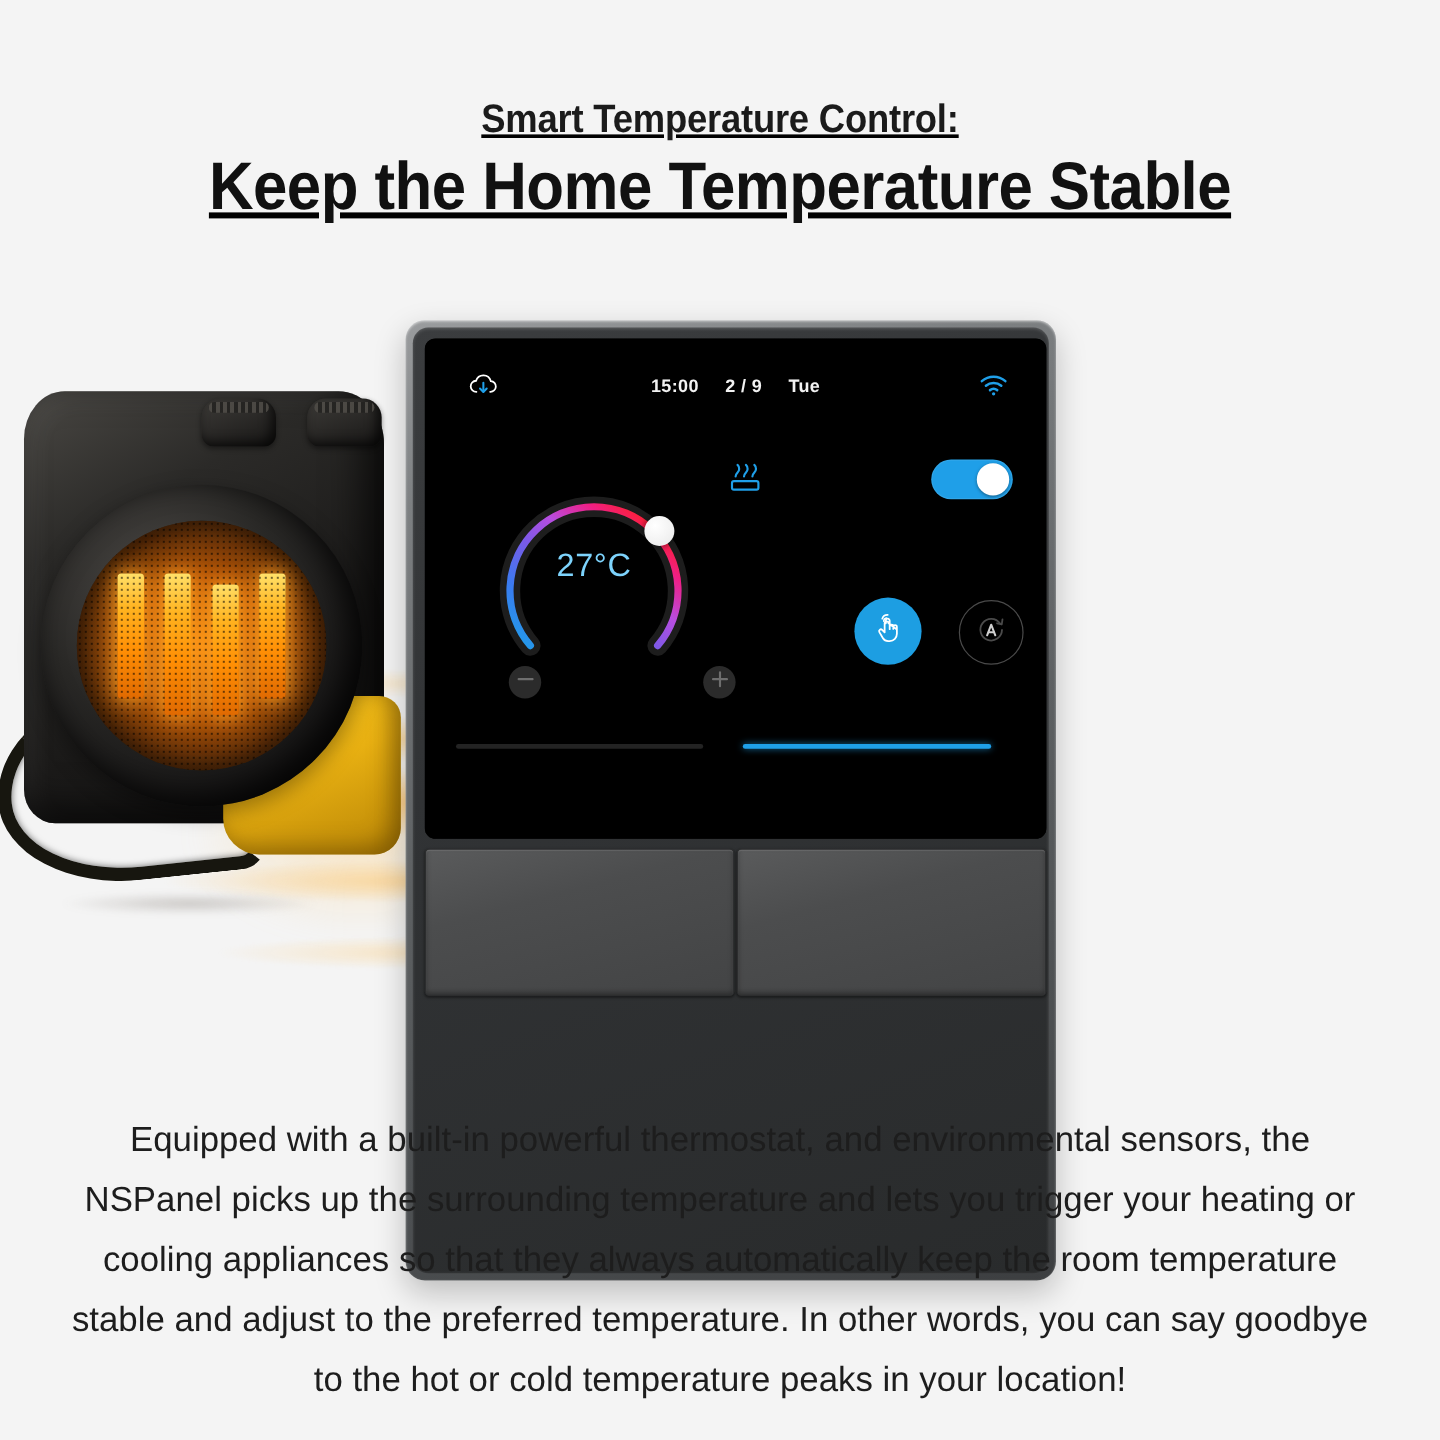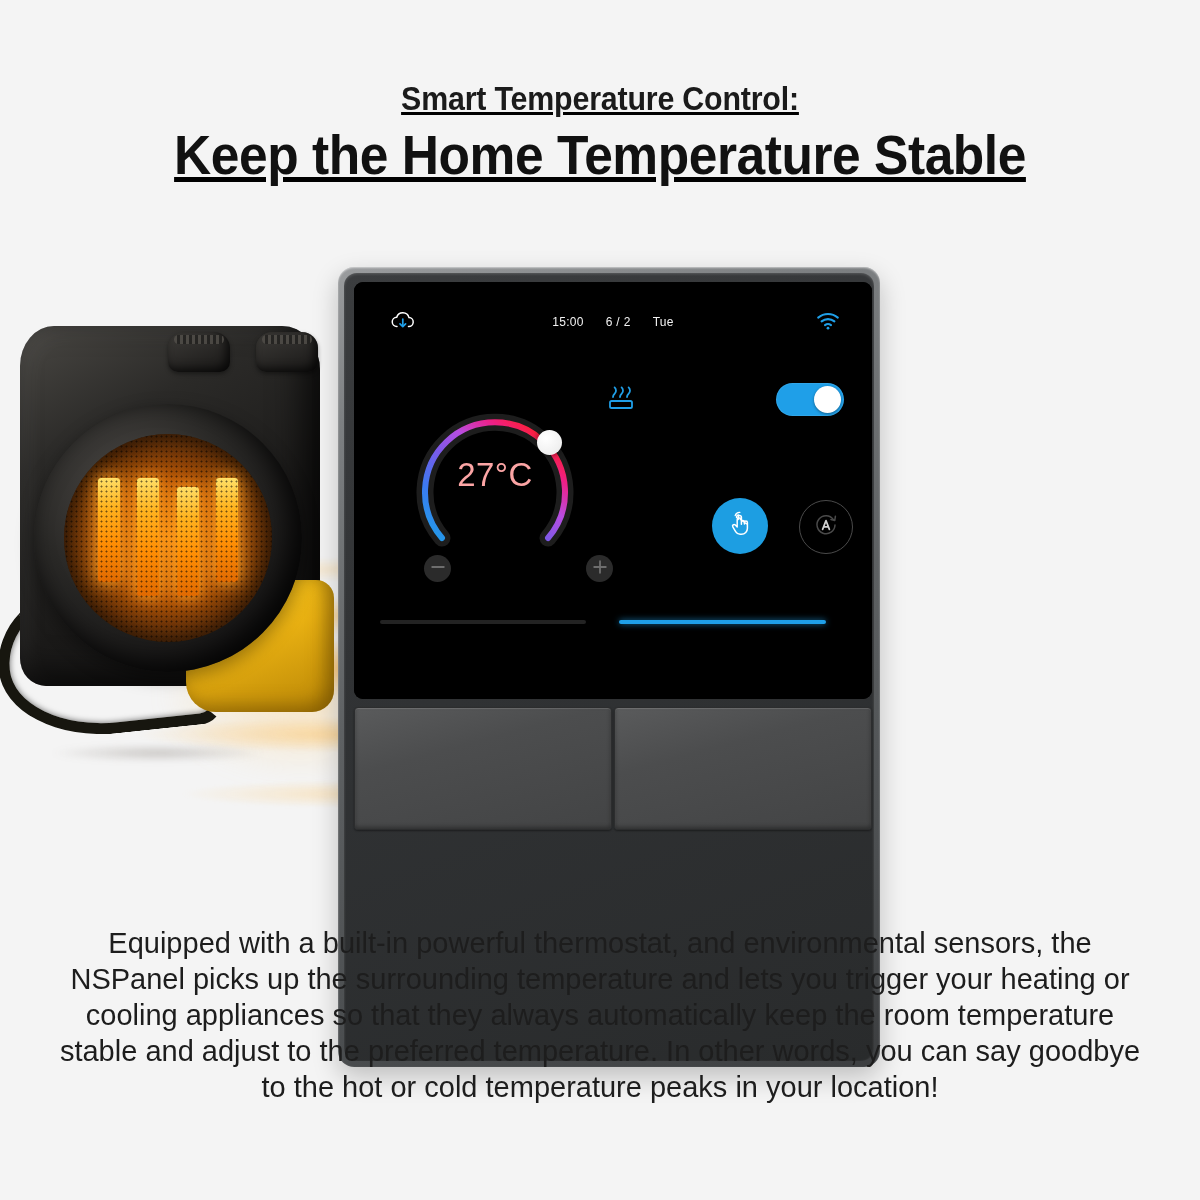--- a/index.html
+++ b/index.html
@@ -256,41 +256,42 @@
     color: #ffffff;
   }
   .sb-cloud { position: absolute; left: 36px; top: 2px; }
   .sb-center {
     position: absolute;
     left: 0; right: 0;
     display: flex;
     justify-content: center;
     align-items: baseline;
     gap: 22px;
-    font-size: 12px;
+    font-size: 15px;
     color: #f2f2f2;
     letter-spacing: 0.3px;
+    font-weight: bold;
   }
   .sb-wifi { position: absolute; right: 32px; top: 4px; }
 
   
   .dial-wrap {
     position: absolute;
     left: 46px;
     top: 96px;
     width: 190px;
     height: 190px;
   }
   .dial-temp {
     position: absolute;
     left: 0; right: 0;
     top: 78px;
     text-align: center;
-    color: #fca5a5;
-    font-size: 33px;
+    color: #7dd3fc;
+    font-size: 27px;
     letter-spacing: 0.5px;
   }
   .dial-knob {
     position: absolute;
     left: 137px;
     top: 52px;
     width: 25px;
     height: 25px;
     border-radius: 50%;
     background: radial-gradient(circle at 36% 32%, #ffffff, #e9e9e9);
@@ -393,21 +394,21 @@
   
   .bodycopy {
     position: absolute;
     top: 925px;
     left: 50%;
     transform: translateX(-50%);
     width: 1090px;
     text-align: center;
     font-family: "Liberation Sans Narrow", "Liberation Sans", sans-serif;
     font-size: 29px;
-    line-height: 36px;
+    line-height: 50px;
     color: #1d1d1d;
     z-index: 5;
   }
   .bodycopy p { margin: 0; }
 </style>
 </head>
 <body>
 
 <div class="heading-block">
   <div class="eyebrow">Smart Temperature Control:</div>
@@ -454,21 +455,21 @@
           <div class="statusbar">
             <span class="sb-cloud">
               <svg width="26" height="22" viewBox="0 0 26 22" fill="none">
                 <path d="M7 16.5a4.6 4.6 0 0 1-.3-9.2A6.4 6.4 0 0 1 19 7.6a4.45 4.45 0 0 1-.5 8.9" stroke="#ffffff" stroke-width="1.5" stroke-linecap="round" fill="none"></path>
                 <path d="M12.8 9v7.2" stroke="#1f9fe8" stroke-width="1.7" stroke-linecap="round"></path>
                 <path d="M10 13.8l2.8 2.9 2.8-2.9" stroke="#1f9fe8" stroke-width="1.7" stroke-linecap="round" stroke-linejoin="round" fill="none"></path>
               </svg>
             </span>
             <span class="sb-center">
               <span>15:00</span>
-              <span>6 / 2</span>
+              <span>2 / 9</span>
               <span>Tue</span>
             </span>
             <span class="sb-wifi">
               <svg width="24" height="18" viewBox="0 0 24 18" fill="none">
                 <path d="M2.2 5.6a15 15 0 0 1 19.6 0" stroke="#1f9fe8" stroke-width="2.1" stroke-linecap="round" fill="none"></path>
                 <path d="M5.6 9.4a10 10 0 0 1 12.8 0" stroke="#1f9fe8" stroke-width="2.1" stroke-linecap="round" fill="none"></path>
                 <path d="M9 13.1a5 5 0 0 1 6 0" stroke="#1f9fe8" stroke-width="2.1" stroke-linecap="round" fill="none"></path>
                 <circle cx="12" cy="16.2" r="1.4" fill="#1f9fe8"></circle>
               </svg>
             </span>

